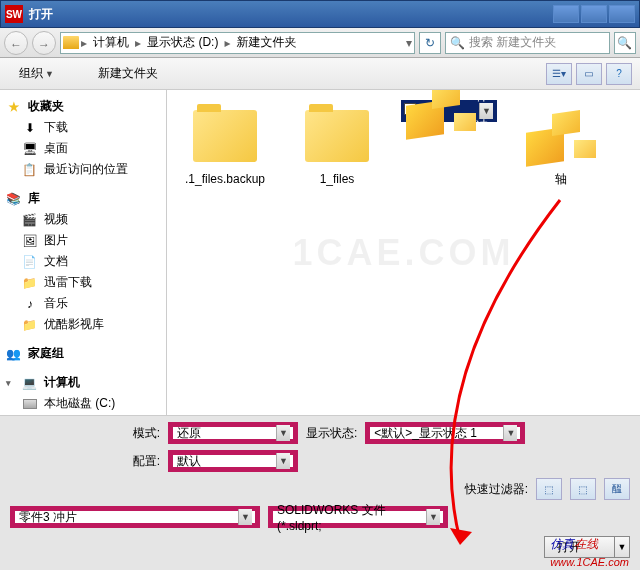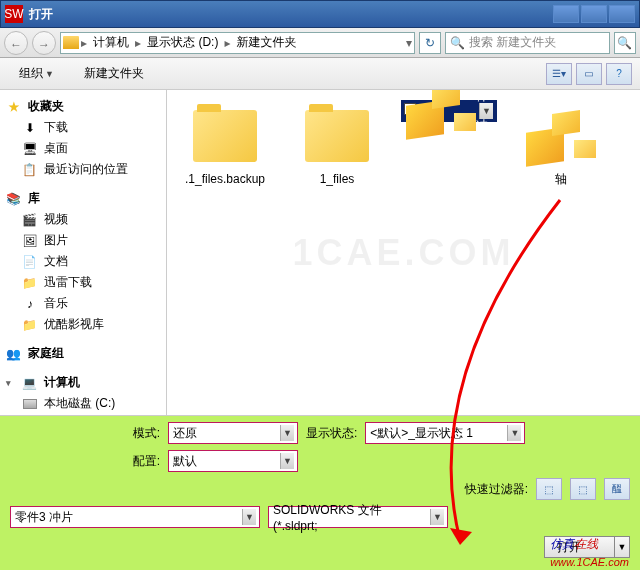--- a/index.html
+++ b/index.html
@@ -1,37 +1,37 @@
 <!DOCTYPE html>
 <html><head>
 <meta charset="utf-8">
 <style>
 * { box-sizing: border-box; margin: 0; padding: 0; font-family: "Microsoft YaHei", SimSun, sans-serif; font-size: 12px; }
 body { background: #fff; width: 640px; height: 575px; overflow: hidden; position: relative; }
 
 
 .titlebar { height: 28px; background: linear-gradient(#4a7ebb, #2c5aa0); display: flex; align-items: center; padding: 0 4px; border: 1px solid #1a3a6e; }
-.appicon { width: 18px; height: 18px; background: #c00; margin-right: 6px; display: flex; align-items: center; justify-content: center; color: #fff; font-size: 12px; font-weight: normal; }
+.appicon { width: 18px; height: 18px; background: #c00; margin-right: 6px; display: flex; align-items: center; justify-content: center; color: #fff; font-size: 10px; font-weight: bold; }
 .title { color: #fff; font-weight: bold; }
 .winbtns { margin-left: auto; display: flex; }
 .winbtn { width: 26px; height: 18px; border: 1px solid #5a8acc; background: linear-gradient(#6a9add, #4a7abb); margin-left: 2px; }
 
 
 .addrbar { height: 30px; background: linear-gradient(#f0f0f0, #e0e0e0); display: flex; align-items: center; padding: 2px 4px; border-bottom: 1px solid #aaa; gap: 4px; }
 .navbtn { width: 24px; height: 24px; border: 1px solid #bbb; border-radius: 12px; background: linear-gradient(#f8f8f8, #e8e8e8); display: flex; align-items: center; justify-content: center; color: #666; }
 .breadcrumb { flex: 1; height: 22px; border: 1px solid #8aa; background: #fff; display: flex; align-items: center; padding: 0 2px; gap: 2px; }
 .bc-seg { display: flex; align-items: center; gap: 2px; padding: 0 4px; }
 .bc-sep { color: #666; }
 .foldericon-sm { width: 16px; height: 13px; background: linear-gradient(#ffd76b, #e6a817); border-radius: 1px 1px 0 0; }
 .refreshbtn { width: 22px; height: 22px; border: 1px solid #8aa; background: #fff; color: #2a6496; display: flex; align-items: center; justify-content: center; }
 .searchbox { width: 165px; height: 22px; border: 1px solid #8aa; background: #fff; display: flex; align-items: center; padding: 0 4px; color: #888; gap: 4px; }
 .mag { color: #2a6496; }
 
 
-.toolbar { height: 32px; background: linear-gradient(#f8f8f8, #e8e8e8); display: flex; align-items: center; padding: 0 8px; gap: 8px; border-bottom: 1px solid #ccc; }
+.toolbar { height: 32px; background: linear-gradient(#f8f8f8, #e8e8e8); display: flex; align-items: center; padding: 0 8px; gap: 22px; border-bottom: 1px solid #ccc; }
 .tbtn { padding: 3px 10px; border: 1px solid transparent; }
 .tbarrow { font-size: 9px; color: #444; margin-left: 2px; }
 .tbright { margin-left: auto; display: flex; gap: 4px; align-items: center; }
 .viewbtn { width: 26px; height: 22px; border: 1px solid #aac; background: linear-gradient(#e8f0f8, #d0e0f0); display: flex; align-items: center; justify-content: center; font-size: 10px; color: #2a5a9a; }
 
 
 .main { display: flex; height: 325px; }
 .sidebar { width: 167px; background: #fff; border-right: 1px solid #ccc; overflow-y: auto; padding: 6px 0; }
 .sgroup { margin-bottom: 8px; }
 .sheader { display: flex; align-items: center; padding: 2px 6px; gap: 6px; font-weight: bold; }
@@ -53,24 +53,24 @@
 .partshape { width: 70px; height: 56px; position: relative; }
 .block1 { position: absolute; width: 38px; height: 34px; left: 0; bottom: 0; background: linear-gradient(135deg, #ffd740, #f0a020); transform: skewY(-8deg); }
 .block2 { position: absolute; width: 28px; height: 22px; left: 26px; top: 4px; background: linear-gradient(135deg, #ffe060, #f5b830); transform: skewY(-8deg); }
 .block3 { position: absolute; width: 22px; height: 18px; right: 0; bottom: 6px; background: linear-gradient(135deg, #ffe880, #f8c040); }
 .asm .block3 { background: linear-gradient(135deg, #60d060, #20a020); }
 .fname { font-size: 12px; word-break: break-all; line-height: 1.2; }
 
 .watermark { position: absolute; left: 50%; top: 50%; transform: translate(-50%, -50%); font-size: 36px; color: rgba(0,0,0,0.06); font-weight: bold; letter-spacing: 4px; pointer-events: none; }
 
 
-.bottom { padding: 6px 10px; background: #bef264; border-top: 1px solid #ccc; position: relative; }
+.bottom { padding: 6px 10px; background: #e5e5e5; border-top: 1px solid #ccc; position: relative; }
 .row { display: flex; align-items: center; margin-bottom: 6px; gap: 8px; }
 .lbl { text-align: right; }
-.sel { height: 22px; border: 1px solid #be185d; background: #fff; padding: 0 18px 0 4px; position: relative; display: flex; align-items: center; }
+.sel { height: 22px; border: 5px solid #be185d; background: #fff; padding: 0 18px 0 4px; position: relative; display: flex; align-items: center; }
 .sel::after { content: "▼"; position: absolute; right: 3px; font-size: 9px; color: #444; background: linear-gradient(#f0f0f0, #d0d0d0); border-left: 1px solid #aaa; padding: 3px 2px; }
 .btn { height: 22px; padding: 0 12px; border: 1px solid #888; background: linear-gradient(#f8f8f8, #e0e0e0); display: inline-flex; align-items: center; }
 .splitbtn { display: inline-flex; }
 .splitbtn .btn { border-right: none; }
 .splitbtn .dd { width: 16px; border: 1px solid #888; background: linear-gradient(#f8f8f8, #e0e0e0); display: flex; align-items: center; justify-content: center; font-size: 9px; }
 
 .arrow-overlay { position: absolute; pointer-events: none; top: 0; left: 0; width: 640px; height: 575px; }
 
 .sitewm { position: absolute; right: 11px; bottom: 6px; color: #c00; font-size: 14px; font-style: italic; }
 .sitewm .cn { color: #00a; }

